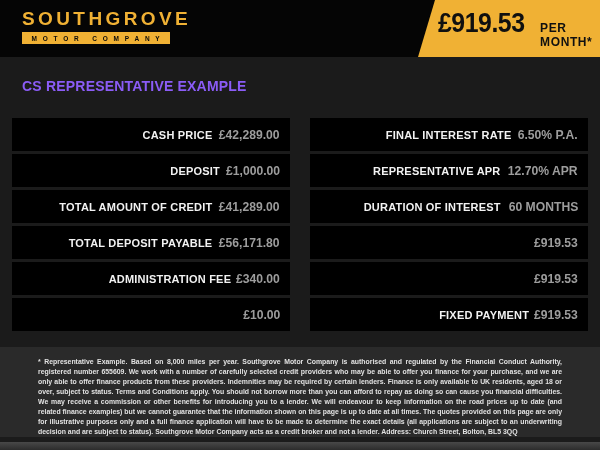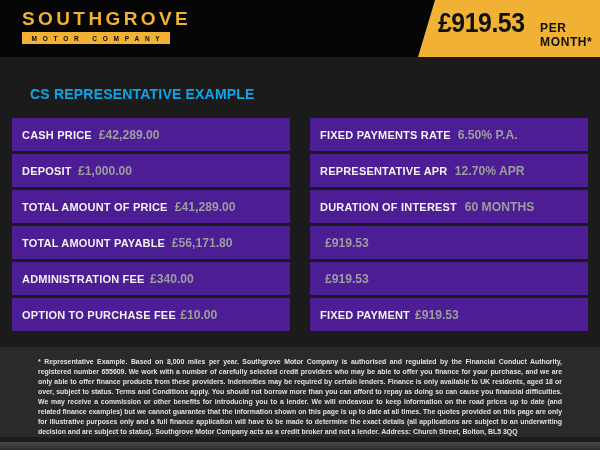--- a/index.html
+++ b/index.html
@@ -30,30 +30,30 @@
   }
   .price-inner { display:flex; align-items:baseline; padding-left:20px; }
   .price-amount {
     color:#101010; font-size:27px; font-weight:bold; letter-spacing:-0.5px;
     display:inline-block; transform:scaleX(0.92); transform-origin:left center;
   }
   .price-suffix { color:#101010; font-size:12px; font-weight:bold; letter-spacing:0.6px; margin-left:8px; }
 
   
   .section-title {
-    position:absolute; top:78px; left:22px; margin:8px;
-    color:#0ea5e9; font-size:14px; font-weight:bold; letter-spacing:0.2px;
+    position:absolute; top:78px; left:22px; margin:0;
+    color:#8b5cf6; font-size:14px; font-weight:bold; letter-spacing:0.2px;
   }
 
   
   .panels { position:absolute; top:118px; left:12px; width:576px; display:flex; gap:20px; }
   .panel { flex:1; display:flex; flex-direction:column; gap:3px; }
   .frow {
-    height:33px; background:#4c1d95;
-    display:flex; align-items:center; justify-content:flex-start;
+    height:33px; background:#000000;
+    display:flex; align-items:center; justify-content:flex-end;
     padding:0 10px;
   }
   .frow-label { color:#f2f2f2; font-size:11px; font-weight:bold; letter-spacing:0.2px; white-space:nowrap; }
   .frow-value {
     color:#9d9d9d; font-size:13.5px; font-weight:bold; white-space:nowrap;
     display:inline-block; transform:scaleX(0.9); transform-origin:right center;
   }
 
   
   .disclaimer {
@@ -94,40 +94,39 @@
     <div class="panel">
       <div class="frow">
         <span class="frow-label">CASH PRICE</span>
         <span class="frow-value">£42,289.00</span>
       </div>
       <div class="frow">
         <span class="frow-label">DEPOSIT</span>
         <span class="frow-value">£1,000.00</span>
       </div>
       <div class="frow">
-        <span class="frow-label">TOTAL AMOUNT OF PRICE</span>
+        <span class="frow-label">TOTAL AMOUNT OF CREDIT</span>
         <span class="frow-value">£41,289.00</span>
       </div>
       <div class="frow">
-        <span class="frow-label">TOTAL AMOUNT PAYABLE</span>
+        <span class="frow-label">TOTAL DEPOSIT PAYABLE</span>
         <span class="frow-value">£56,171.80</span>
       </div>
       <div class="frow">
         <span class="frow-label">ADMINISTRATION FEE</span>
         <span class="frow-value">£340.00</span>
       </div>
       <div class="frow">
-        <span class="frow-label">OPTION TO PURCHASE FEE</span>
         <span class="frow-value">£10.00</span>
       </div>
     </div>
 
     <div class="panel">
       <div class="frow">
-        <span class="frow-label">FIXED PAYMENTS RATE</span>
+        <span class="frow-label">FINAL INTEREST RATE</span>
         <span class="frow-value">6.50% P.A.</span>
       </div>
       <div class="frow">
         <span class="frow-label">REPRESENTATIVE APR</span>
         <span class="frow-value">12.70% APR</span>
       </div>
       <div class="frow">
         <span class="frow-label">DURATION OF INTEREST</span>
         <span class="frow-value">60 MONTHS</span>
       </div>

